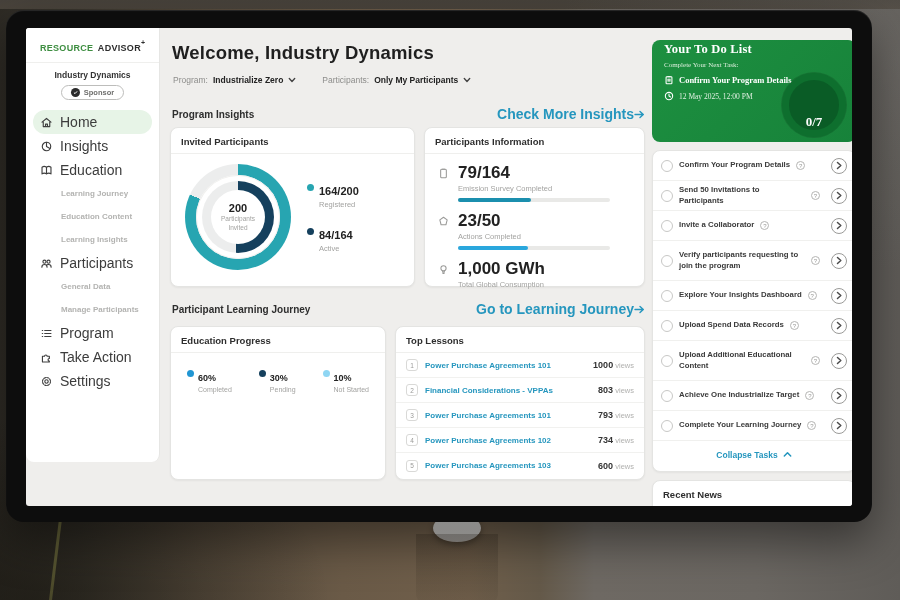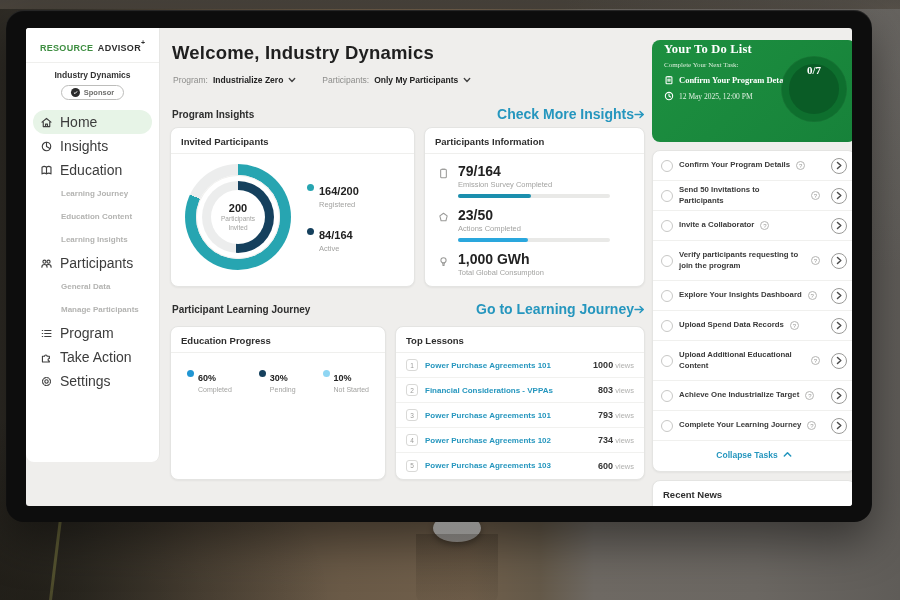--- a/index.html
+++ b/index.html
@@ -75,21 +75,21 @@
   .dcl{ font-size:6.5px; color:#a3a3a1; margin-top:1px; line-height:1.25; width:44px; }
   .dlegend{ display:flex; flex-direction:column; gap:16px; }
   .dli{ display:flex; gap:5px; }
   .dot{ width:7px; height:7px; border-radius:50%; margin-top:3px; }
   .dlv{ font-size:11px; font-weight:bold; color:#222; }
   .dll{ font-size:7.5px; color:#a3a3a1; margin-top:1px; }
 
   
   .stat{ display:flex; gap:8px; padding:9px 12px 0 12px; }
   .sico{ width:13px; height:13px; stroke:#9a9a98; fill:none; stroke-width:1.3; stroke-linecap:round; stroke-linejoin:round; margin-top:4px; }
-  .sval{ font-size:14px; font-weight:bold; color:#222; }
+  .sval{ font-size:17px; font-weight:bold; color:#222; }
   .slab{ font-size:7.5px; color:#a3a3a1; margin-top:1px; }
   .track{ width:152px; height:4px; border-radius:2px; background:#e9e9e7; margin-top:5px; }
   .fill{ height:4px; border-radius:2px; background:#1b8fae; }
 
   
   .gauge{ position:relative; width:132px; height:66px; margin:12px auto 0; }
   .gauge-arc{ position:absolute; left:0; top:0; width:132px; height:132px; border-radius:50%; }
   .gauge-hole{ position:absolute; left:17px; top:17px; width:98px; height:98px; border-radius:50%; background:#fff; }
   .gcenter{ position:absolute; left:0; right:0; bottom:-4px; text-align:center; }
   .gcv{ font-size:13px; font-weight:bold; color:#222; }
@@ -110,23 +110,23 @@
 
   
   .todo-green{ position:absolute; left:626px; top:12px; width:204px; height:102px; border-radius:8px;
     background:linear-gradient(135deg,#1d9040,#17823a); padding:2px 12px; color:#fff;font-family:Liberation Serif, serif; }
   .tg-title{ font-size:12.5px; font-weight:bold; letter-spacing:.2px; }
   .tg-sub{ font-size:7px; color:#d9edda; margin-top:4px; }
   .tg-row{ display:flex; align-items:center; gap:5px; margin-top:6px; }
   .tg-task{ font-size:8.5px; font-weight:bold; }
   .tg-date{ font-size:7.5px; color:#e2f1e3; }
   .gico{ width:10px; height:10px; stroke:#fff; fill:none; stroke-width:1.3; stroke-linecap:round; stroke-linejoin:round; }
-  .disc{ position:absolute; right:10px; top:17px; width:64px; height:64px; border-radius:50%;
-    background:#0a5c26; border:7px solid #0e6f2e; display:flex; align-items:flex-start; justify-content:center;
-    font-size:11px; font-weight:bold; color:#fff; box-shadow:0 0 0 1px rgba(0,0,0,.15); }
+  .disc{ position:absolute; right:10px; top:33px; width:64px; height:64px; border-radius:50%;
+    background:#0a5c26; border:7px solid #0e6f2e; display:flex; align-items:flex-end; justify-content:center;
+    font-size:13px; font-weight:bold; color:#fff; box-shadow:0 0 0 1px rgba(0,0,0,.15); }
 
   .tasks-card{ left:626px; top:122px; width:204px; height:322px; }
   .task{ display:flex; align-items:center; gap:6px; padding:0 8px; border-bottom:1px solid #f0f0ee; min-height:30px; }
   .task.tall{ min-height:40px; }
   .task:last-of-type{ border-bottom:none; }
   .cbox{ width:12px; height:12px; border-radius:50%; border:1px solid #c8c8c6; flex:0 0 auto; cursor:pointer; }
   .tlab{ font-size:7.8px; font-weight:bold; color:#3a3a3a; line-height:1.3; max-width:126px; }
   .qico{ width:9px; height:9px; border:1px solid #b5b5b3; border-radius:50%; color:#9a9a98; font-size:6px;
     display:flex; align-items:center; justify-content:center; flex:0 0 auto; cursor:pointer; }
   .gobtn{ margin-left:auto; width:16px; height:16px; border-radius:50%; border:1.3px solid #9a9a98;

